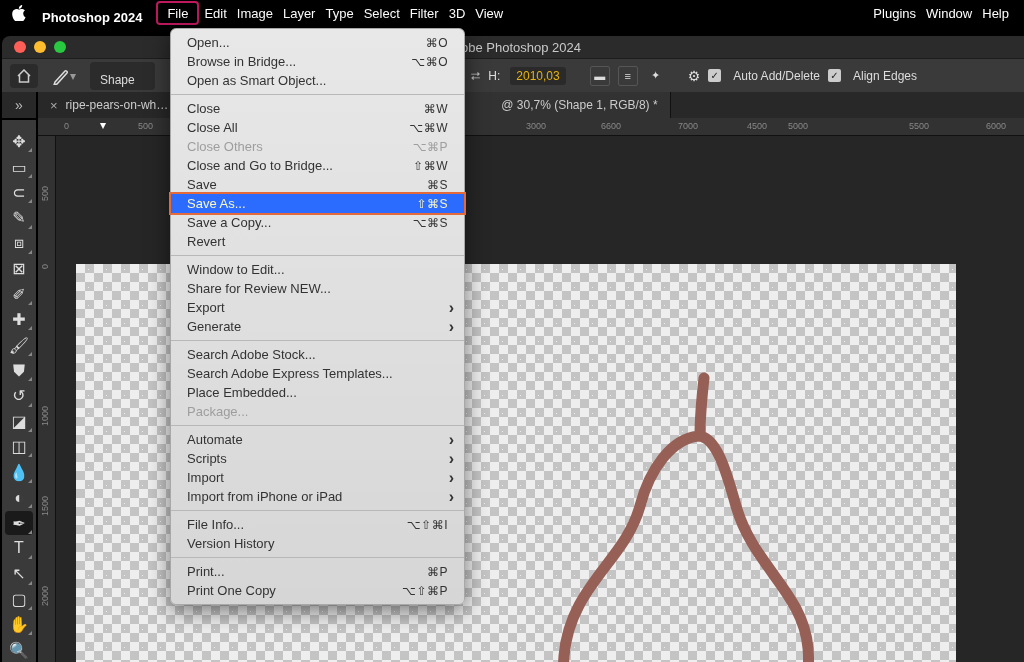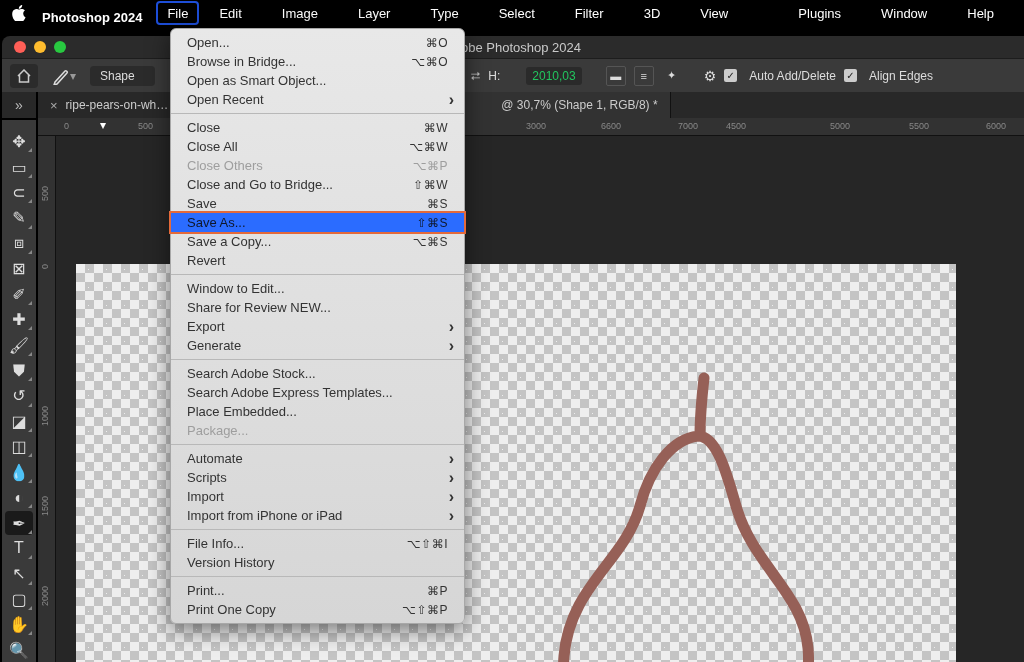--- a/index.html
+++ b/index.html
@@ -1,35 +1,35 @@
 <!DOCTYPE html>
 <html><head>
 <meta charset="utf-8">
 <style>
   * { box-sizing: border-box; margin: 0; padding: 0; font-family: -apple-system, "SF Pro", "Helvetica Neue", Arial, sans-serif; }
   body { width: 1024px; height: 662px; background: #000; color: #ccc; overflow: hidden; position: relative; user-select: none; font-size: 13px; }
   
   .mac-menubar { position: absolute; top:0; left:0; right:0; height:26px; background:#000; display:flex; align-items:center; padding:0 10px; gap:0; color:#fff; font-size:13px; font-weight:500;}
   .mac-menubar .apple { width:18px; display:flex; justify-content:center; font-size:15px; }
   .mac-menubar .appname { font-weight:700; padding:0 14px;margin-top:8px;}
-  .mac-menubar .mitem { padding:0 20px; height:26px; display:flex; align-items:center; cursor:default;}
-  .mac-menubar .mitem.selected { border:2px solid #1d4ed8; border-radius:4px; padding:0 9px; height:24px; }
+  .mac-menubar .mitem { padding:0 5px; height:26px; display:flex; align-items:center; cursor:default;}
+  .mac-menubar .mitem.selected { border:2px solid #be185d; border-radius:4px; padding:0 9px; height:24px; }
   .mac-menubar .spacer { flex:1; }
   
   .titlebar { position:absolute; top:36px; left:2px; right:0; height:22px; background:#2b2b2b; display:flex; align-items:center; border-top-left-radius:8px;}
   .traffic { display:flex; gap:8px; padding-left:12px;}
   .traffic span { width:12px; height:12px; border-radius:50%; display:block;}
   .tr-close{background:#ff5f57;} .tr-min{background:#febc2e;} .tr-max{background:#28c840;}
   .titlebar .title { position:absolute; left:0; right:0; text-align:center; color:#c9c9c9; font-size:13px; pointer-events:none;}
   
   .optionsbar { position:absolute; top:58px; left:2px; right:0; height:34px; background:#3a3a3a; display:flex; align-items:center; padding:0 8px; gap:8px; color:#ddd; font-size:12px; border-top:1px solid #1d1d1d;}
   .home-btn{width:28px;height:24px;background:#2b2b2b;border-radius:4px;display:flex;align-items:center;justify-content:center;}
   .tool-ico{width:36px;height:24px;border-radius:4px;display:flex;align-items:center;justify-content:center;}
-  .dd{background:#2b2b2b;border-radius:4px;padding:3px 20px 3px 10px;}
-  .wfield{background:#2a2a2a;border-radius:3px;padding:2px 6px;color:#22c55e;margin-left:18px;}
+  .dd{background:#2b2b2b;border-radius:4px;padding:11px 20px 3px 10px;}
+  .wfield{background:#2a2a2a;border-radius:3px;padding:2px 6px;color:#eab308;margin-left:2px;}
   .mini{width:20px;height:20px;border:1px solid #555;border-radius:2px;display:flex;align-items:center;justify-content:center;font-size:11px;}
   .chk{width:13px;height:13px;background:#ccc;border-radius:2px;display:inline-flex;align-items:center;justify-content:center;color:#222;font-size:10px;margin-right:4px;}
   .lab{font-size:12px;color:#ddd;}
   .gear{font-size:14px;}
   
   .doctabs{position:absolute;top:92px;left:38px;right:0;height:26px;background:#282828;display:flex;align-items:center;color:#ccc;font-size:12px;}
   .doctab{padding:0 12px;height:26px;display:flex;align-items:center;border-right:1px solid #111;gap:8px;}
   .doctab.active{background:#323232;}
   .doctab .x{color:#aaa;font-size:13px;}
   
@@ -52,21 +52,21 @@
   .pear{position:absolute;top:230px;left:470px;}
   
   .toolbar-l{position:absolute;top:120px;left:2px;width:34px;bottom:0;background:#3a3a3a;display:flex;flex-direction:column;align-items:center;padding-top:10px;gap:2px;}
   .tbtn{width:28px;height:28px;border-radius:4px;display:flex;align-items:center;justify-content:center;color:#ddd;font-size:16px;cursor:default;position:relative;}
   .tbtn.sel{background:#1a1a1a;}
   .tbtn .tri{position:absolute;right:1px;bottom:1px;width:0;height:0;border-left:4px solid transparent;border-bottom:4px solid #888;}
   
   .filemenu{position:absolute;top:28px;left:170px;width:295px;background:linear-gradient(#e8e8e8,#d6d6d6);border:1px solid #a8a8a8;border-radius:6px;box-shadow:0 6px 22px rgba(0,0,0,.5);padding:4px 0;color:#333;font-size:13px;}
   .fm-row{display:flex;align-items:center;justify-content:space-between;height:19px;padding:0 16px;cursor:default;position:relative;}
   .fm-row.dis{color:#9e9e9e;}
-  .fm-row.hl{background:#2b6cff;color:#0f172a;outline:2px solid #e46a3a;outline-offset:0;padding-left:16px;}
+  .fm-row.hl{background:#2b6cff;color:#fef9c3;outline:2px solid #e46a3a;outline-offset:0;padding-left:16px;}
   .fm-sep{height:1px;background:#b8b8b8;margin:4px 0;}
   .fm-sc{font-size:12px;letter-spacing:0.5px;}
   .fm-sub::after{content:"›";position:absolute;right:10px;font-size:16px;font-weight:600;}
   
   .ptab{position:absolute;top:92px;left:2px;width:34px;height:26px;background:#282828;display:flex;align-items:center;justify-content:center;color:#bbb;font-size:14px;}
 </style>
 </head>
 <body>
 
 <div class="mac-menubar">
@@ -140,22 +140,22 @@
   </div>
 </div>
 
 <div class="ruler-h">
   <span class="caret" style="left:62px">▾</span>
   <span class="tick" style="left:26px">0</span>
   <span class="tick" style="left:100px">500</span>
   <span class="tick" style="left:488px">3000</span>
   <span class="tick" style="left:563px">6600</span>
   <span class="tick" style="left:640px">7000</span>
-  <span class="tick" style="left:688px">4500</span>
-  <span class="tick" style="left:792px">5000</span>
+  <span class="tick" style="left:709px">4500</span>
+  <span class="tick" style="left:750px">5000</span>
   <span class="tick" style="left:871px">5500</span>
   <span class="tick" style="left:948px">6000</span>
 </div>
 <div class="ruler-v">
   <span class="vtick" style="top:50px">500</span>
   <span class="vtick" style="top:128px">0</span>
   <span class="vtick" style="top:270px">1000</span>
   <span class="vtick" style="top:360px">1500</span>
   <span class="vtick" style="top:450px">2000</span>
 </div>
@@ -196,23 +196,20 @@
       <span>Open...</span>
       <span class="fm-sc">⌘O</span>
     </div>
   <div class="fm-row">
       <span>Browse in Bridge...</span>
       <span class="fm-sc">⌥⌘O</span>
     </div>
   <div class="fm-row">
       <span>Open as Smart Object...</span>
     </div>
-  <div class="fm-row fm-sub">
-      <span>Open Recent</span>
-    </div>
   <div class="fm-sep"></div>
   <div class="fm-row">
       <span>Close</span>
       <span class="fm-sc">⌘W</span>
     </div>
   <div class="fm-row">
       <span>Close All</span>
       <span class="fm-sc">⌥⌘W</span>
     </div>
   <div class="fm-row dis">

